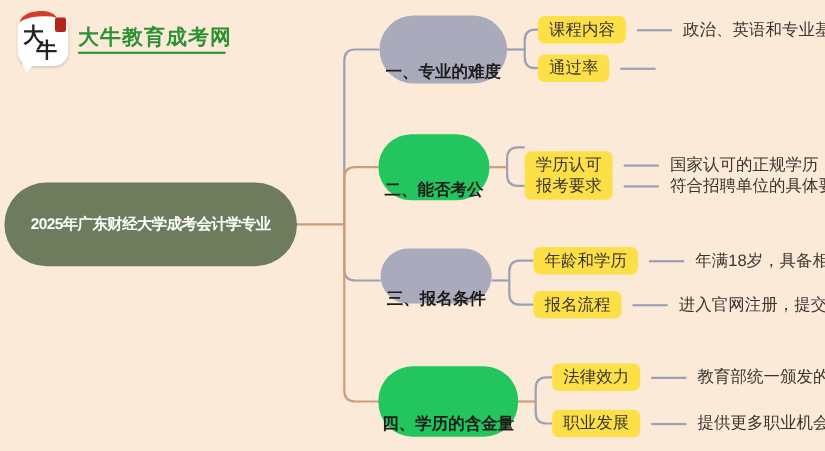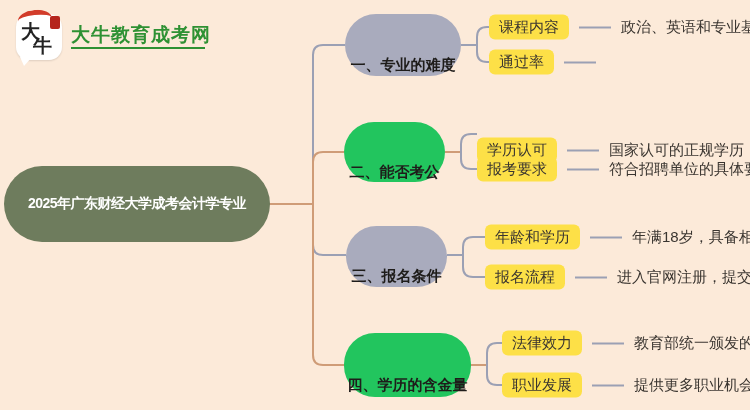--- a/index.html
+++ b/index.html
@@ -32,21 +32,21 @@
   
   .root-node{position:absolute;left:4px;top:166px;width:266px;height:76px;background:#6e7c5d;
     border-radius:38px;display:flex;align-items:center;justify-content:center;}
   .root-node span{color:#ffffff;font-size:14px;font-weight:bold;letter-spacing:-.5px;white-space:nowrap;}
   .pill{position:absolute;display:flex;align-items:center;justify-content:center;border-radius:31px;}
   .pill span{color:#1e1c1a;font-size:15px;font-weight:bold;white-space:nowrap;margin-top:40px;}
   .pill.gray{background:#a9abbd;}
   .pill.tan{background:#22c55e;}
   .pill.b1{left:345px;top:14px;width:116px;height:62px;}
   .pill.b2{left:344px;top:122px;width:101px;height:60px;}
-  .pill.b3{left:346px;top:226px;width:101px;height:61px;}
+  .pill.b3{left:346px;top:226px;width:101px;height:50px;}
   .pill.b4{left:344px;top:333px;width:127px;height:64px;}
   
   .leaf-row{position:absolute;display:flex;align-items:center;transform:translateY(-50%);white-space:nowrap;}
   .leaf-label{background:#fde047;border-radius:6px;padding:3px 10px;font-size:15px;color:#3a3530;}
   .leaf-line{width:32px;height:2px;background:#9ba0b4;margin:0 10px;}
   .leaf-desc{font-size:15px;color:#3a3530;}
   .r1a{left:489px;top:27px;}  .r1b{left:489px;top:62px;}
   .r2a{left:477px;top:134px;margin-top:16px;} .r2b{left:477px;top:169px;}
   .r3a{left:485px;top:237px;} .r3b{left:485px;top:277px;}
   .r4a{left:502px;top:343px;} .r4b{left:502px;top:385px;}

